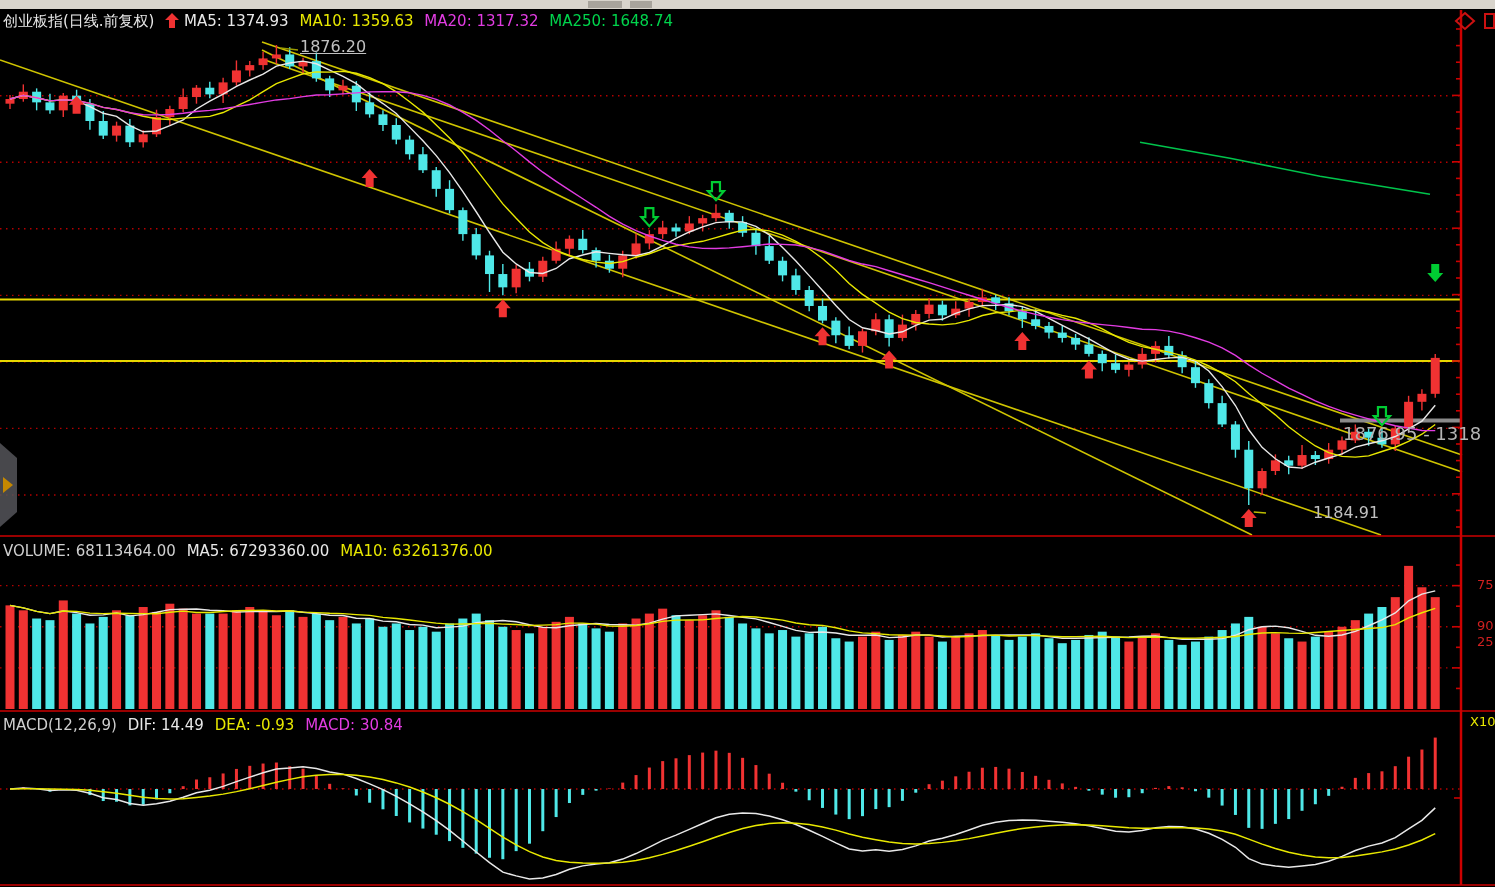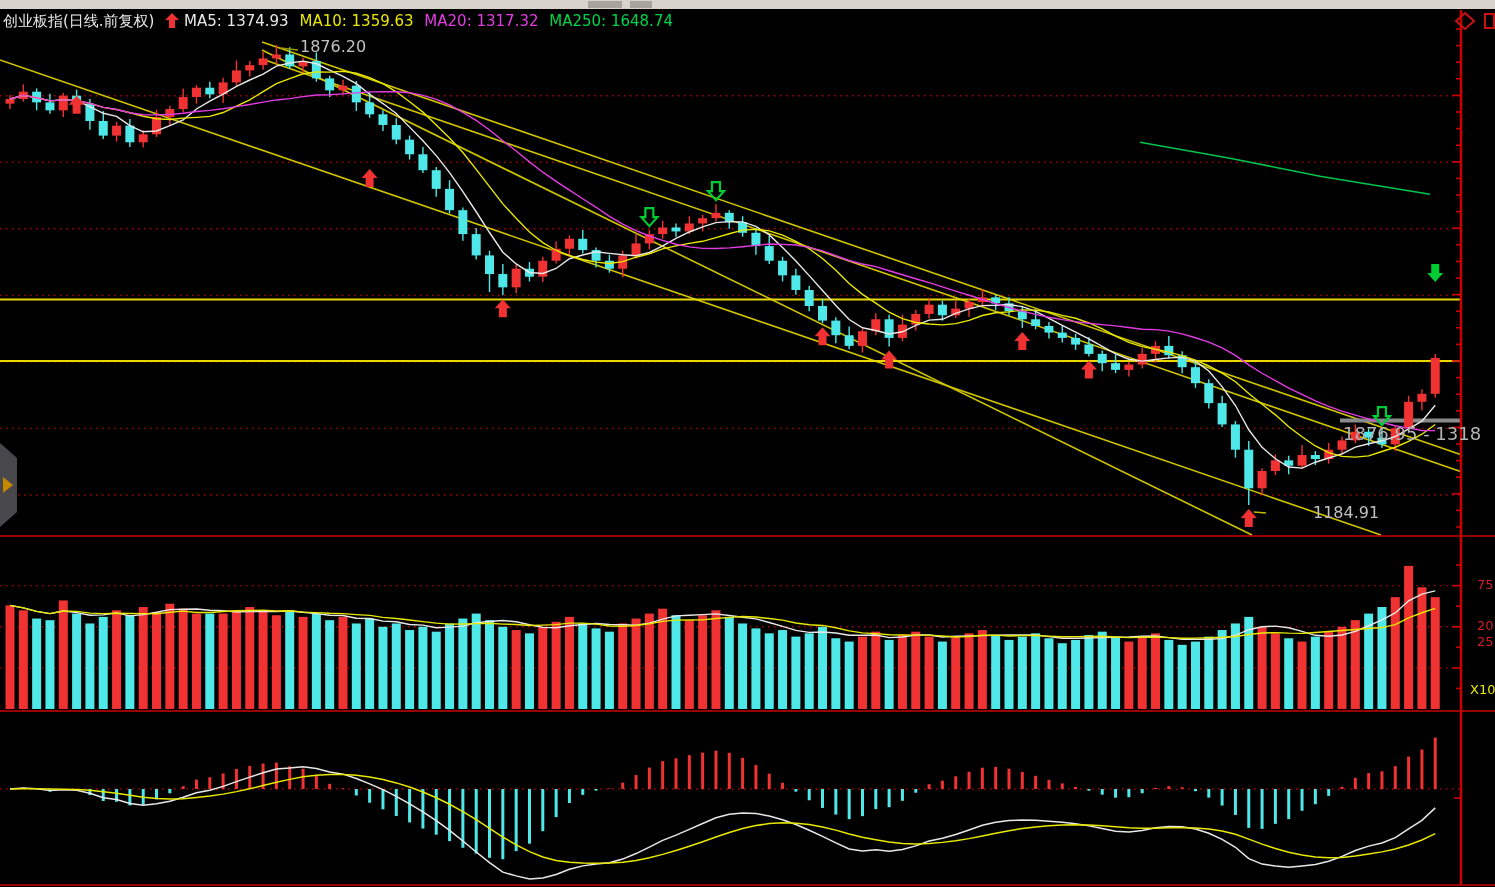--- a/index.html
+++ b/index.html
@@ -609,28 +609,39 @@
   <span class="t-white">创业板指(日线.前复权)</span>
   <svg width="14" height="15" style="position:static;vertical-align:-2px;">
     <polygon points="7,0 14,7 10,7 10,15 4,15 4,7 0,7" fill="#f03232"></polygon>
   </svg>
   <span class="t-white">MA5: 1374.93</span>
   <span class="t-yellow">MA10: 1359.63</span>
   <span class="t-magenta">MA20: 1317.32</span>
   <span class="t-green">MA250: 1648.74</span>
 </div>
 
-
-
-<div class="price-label" style="left:300px;top:37px;">1876.20</div>
+<div class="pane-header" style="top:542px;">
+  <span class="t-gray">VOLUME: 68113464.00</span>
+  <span class="t-white">MA5: 67293360.00</span>
+  <span class="t-yellow">MA10: 63261376.00</span>
+</div>
+
+<div class="pane-header" style="top:716px;">
+  <span class="t-gray">MACD(12,26,9)</span>
+  <span class="t-white">DIF: 14.49</span>
+  <span class="t-yellow">DEA: -0.93</span>
+  <span class="t-magenta">MACD: 30.84</span>
+</div>
+
+<div class="price-label" style="left:300px;top:37px;text-decoration:underline;">1876.20</div>
 <div class="price-label" style="left:1268px;top:503px;margin-left:45px;">1184.91</div>
 <div class="price-label" style="left:1343px;top:423px;font-size:18px;color:#b4b4b4;">1876.95 - 1318</div>
 
 <div class="axis-label" style="left:1477px;top:577px;">75</div>
-<div class="axis-label" style="left:1477px;top:618px;">20</div>
+<div class="axis-label" style="left:1477px;top:618px;">90</div>
 <div class="axis-label" style="left:1477px;top:634px;">25</div>
-<div class="scale-label" style="left:1470px;top:682px;">X10</div>
+<div class="scale-label" style="left:1470px;top:714px;">X10</div>
 
 <div id="flyout">
   <div class="tri"></div>
 </div>
 
 </div>
 
 </body></html>

